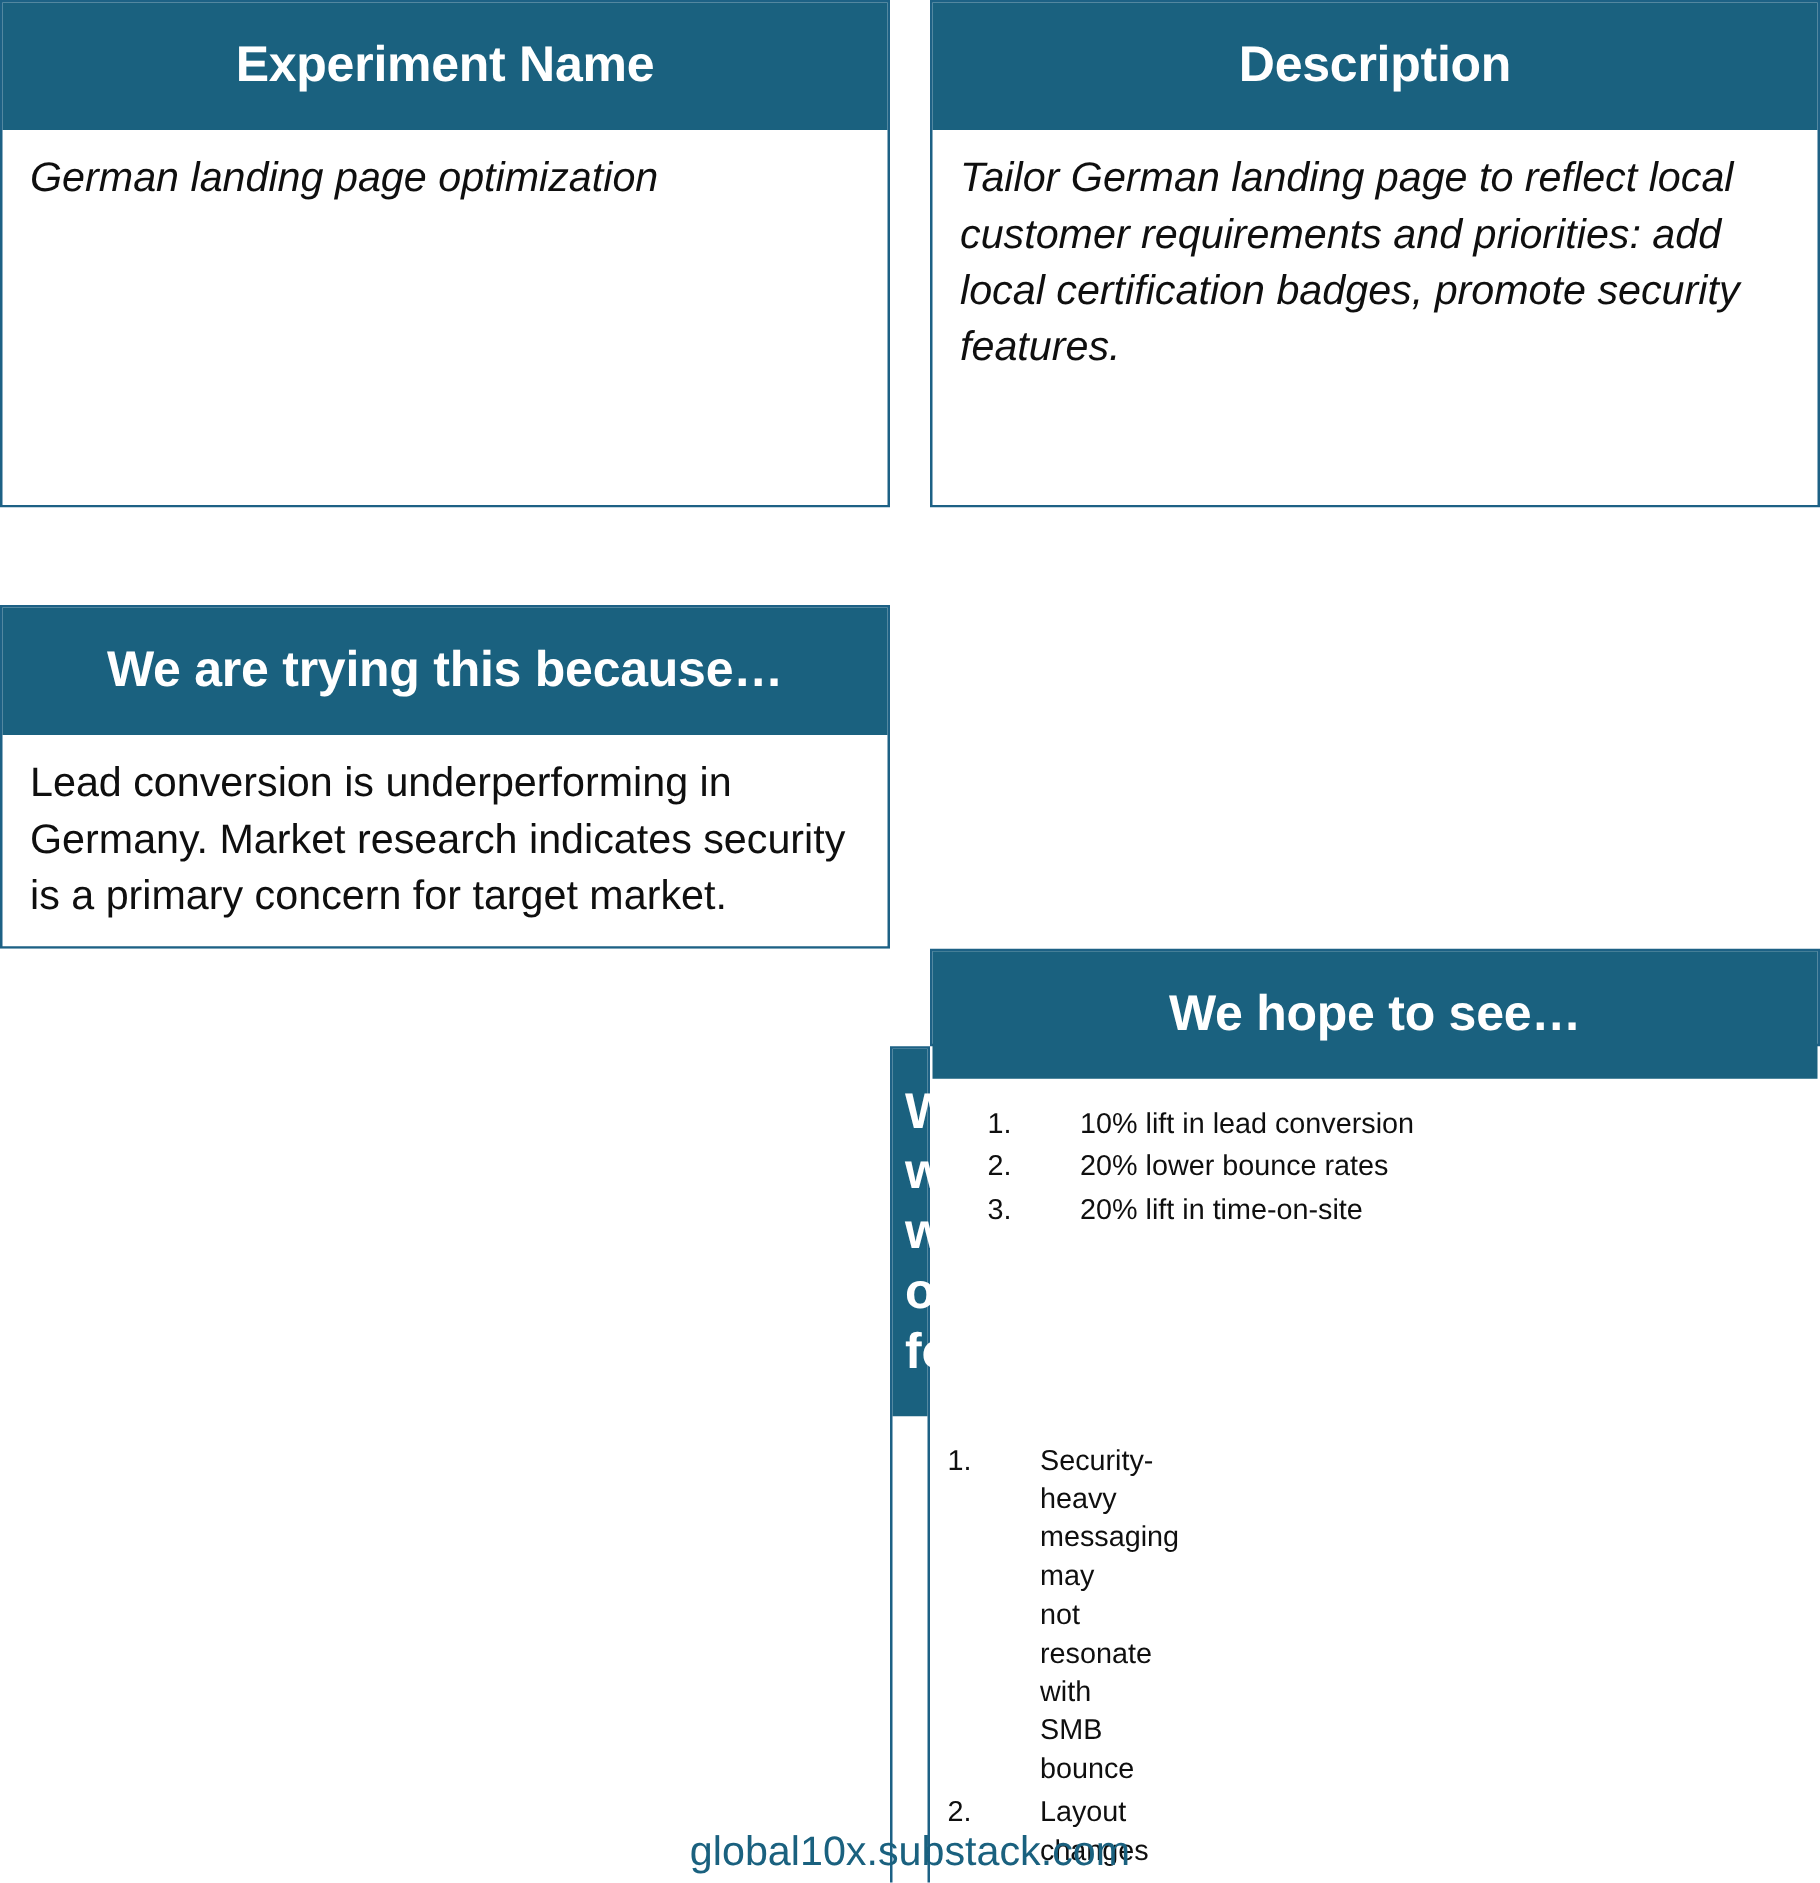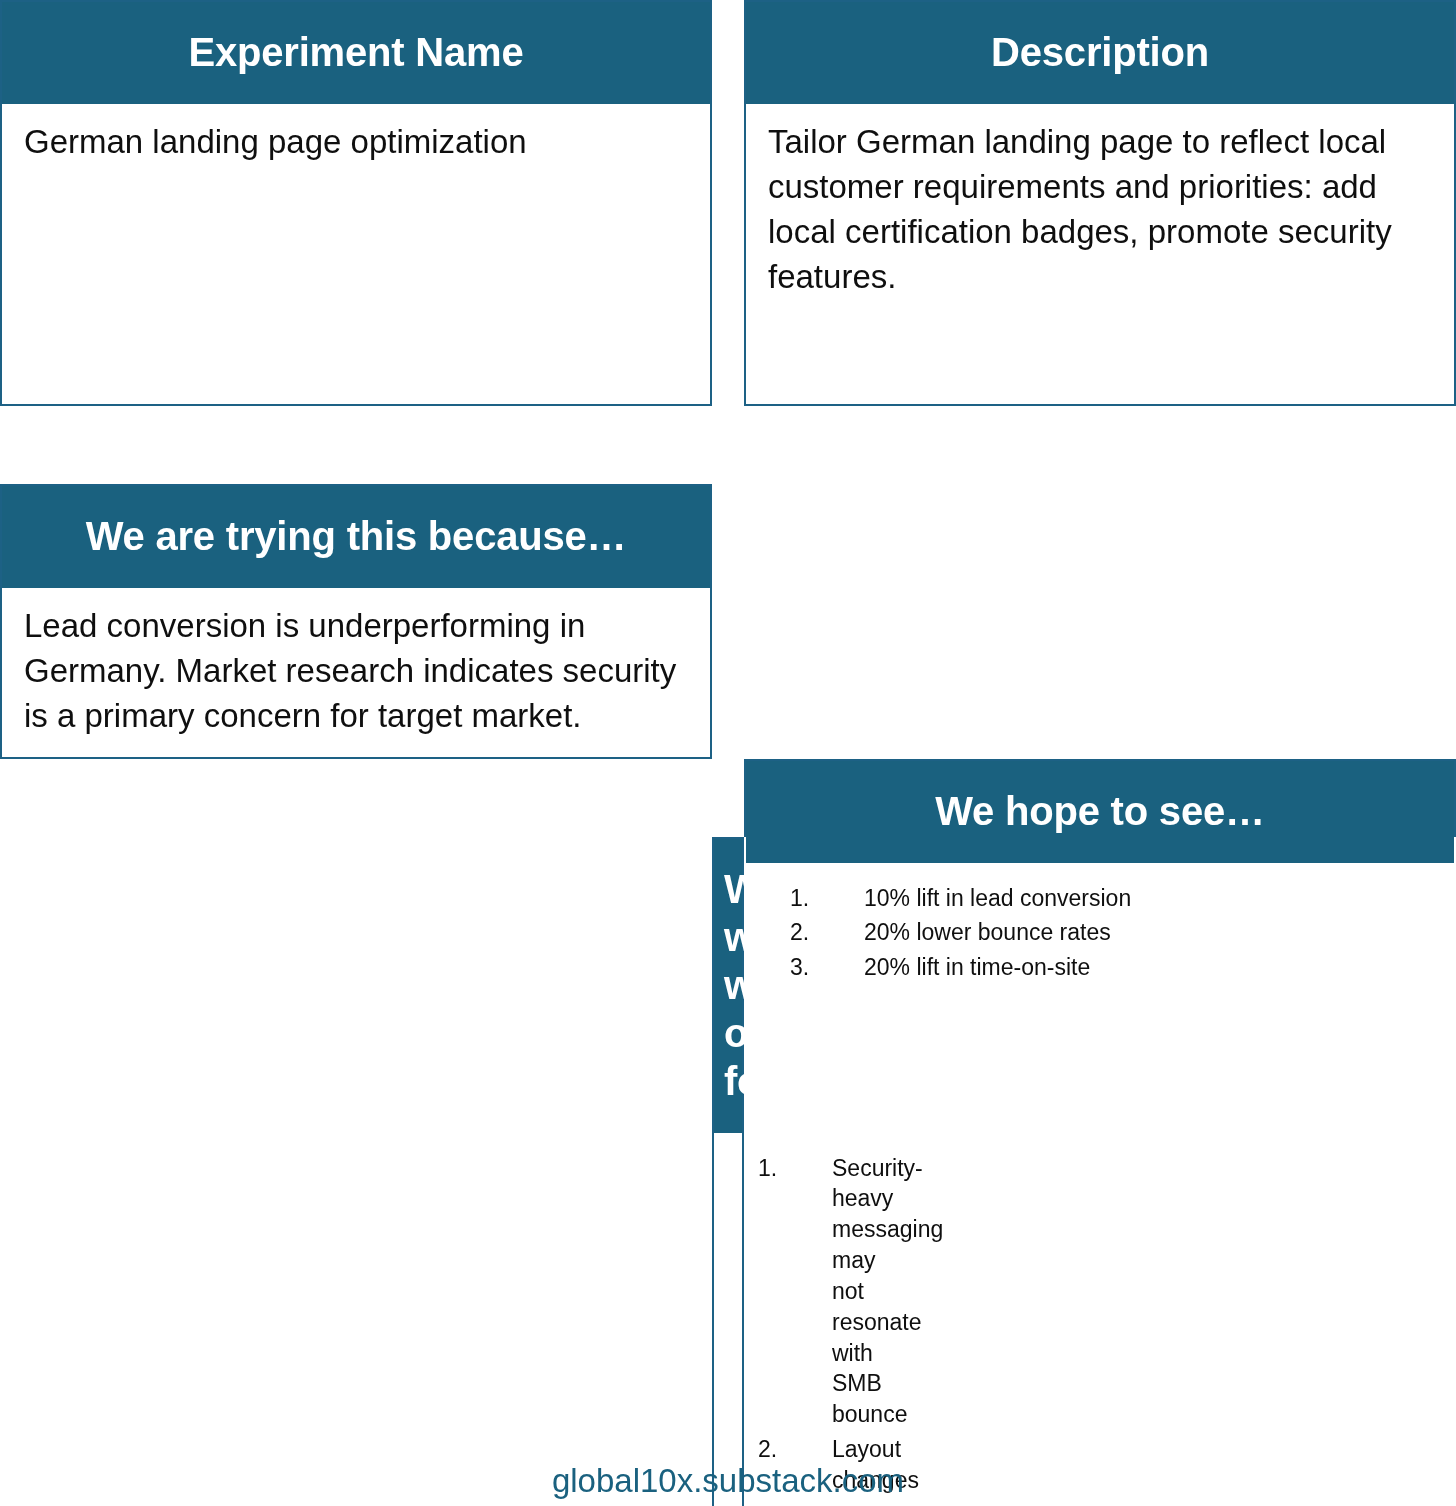--- a/index.html
+++ b/index.html
@@ -41,21 +41,21 @@
     padding: 26px 10px 28px 10px;
     letter-spacing: -0.2px;
   }
   .card-body {
     padding: 16px 22px 18px 22px;
     font-size: 33px;
     line-height: 1.36;
     color: #0f0f0f;
     box-sizing: border-box;
   }
-  .r1 .card-body { min-height: 300px; }
+  .r1 .card-body { min-height: 300px; font-style: italic; }
 
   .spacer { background: #ffffff; }
 
   ol.numbered {
     margin: 4px 0 0 0;
     padding: 0 0 0 10px;
     list-style: none;
     counter-reset: item;
   }
   ol.numbered li {

